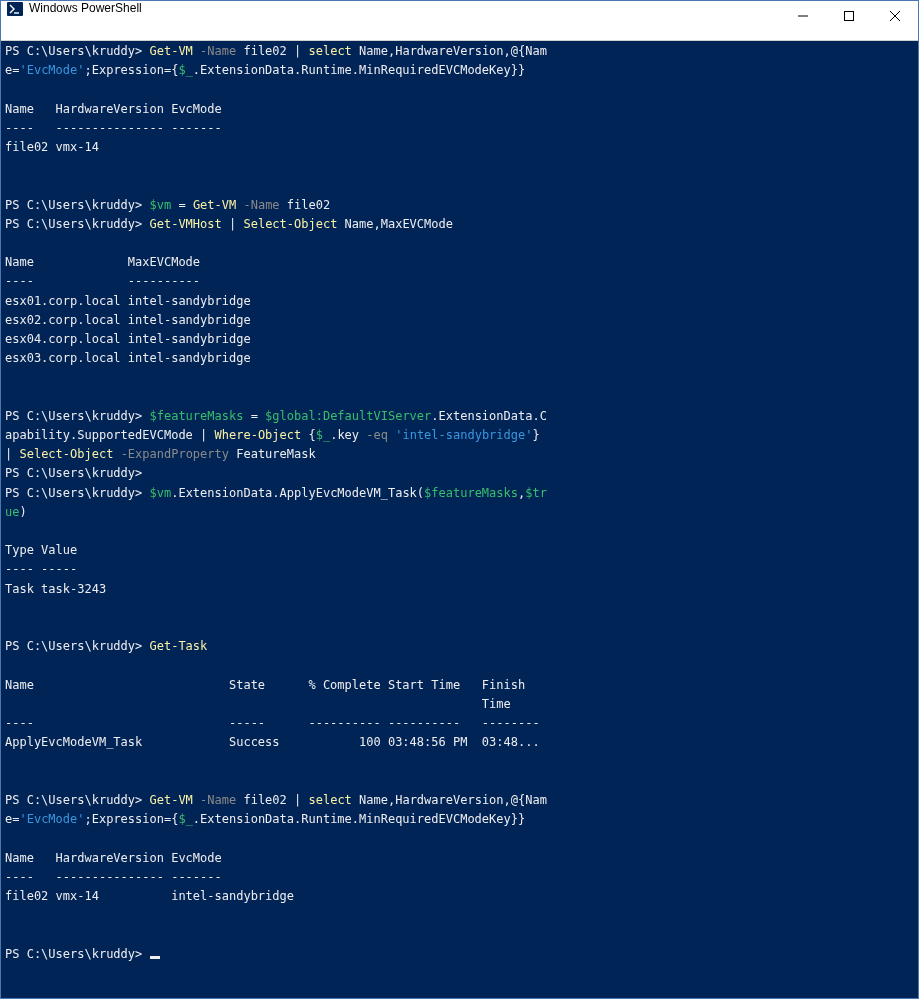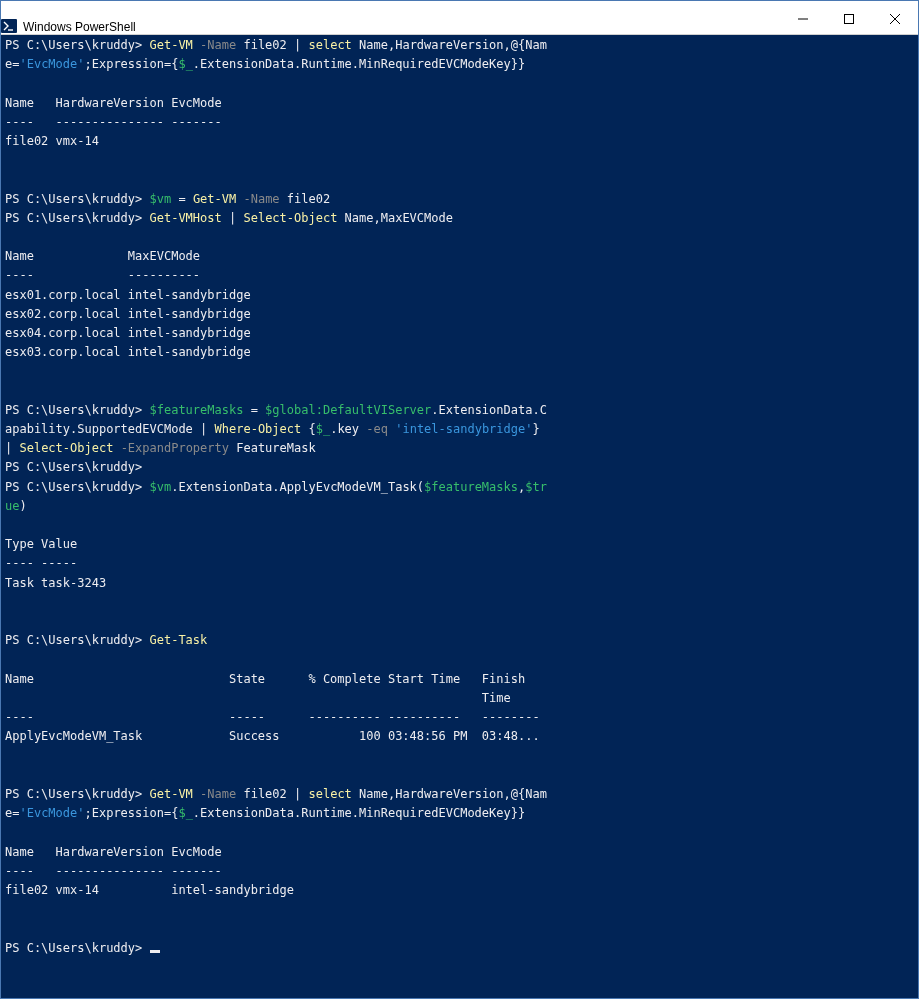--- a/index.html
+++ b/index.html
@@ -7,25 +7,26 @@
     font-family: "Segoe UI", Tahoma, sans-serif;
     font-size: 12px;
     background: #f0f0f0;
     width: 919px;
     height: 999px;
     overflow: hidden;
     border: 1px solid #4a78b2;
   }
   .titlebar {
     display: flex;
-    align-items: flex-end;
-    height: 34px;
+    align-items: flex-start;
+    height: 40px;
     background: #ffffff;
     border-bottom: 1px solid #d0d0d0;
     color: #000;
+    padding-left: 6px;
   }
   .titlebar .icon-wrap {
     width: 16px; height: 16px;
     margin-right: 6px;
     display:flex;align-items:center;justify-content:center;
   }
   .titlebar .title {
     flex: 1;
     font-size: 12px;
     color: #000;

